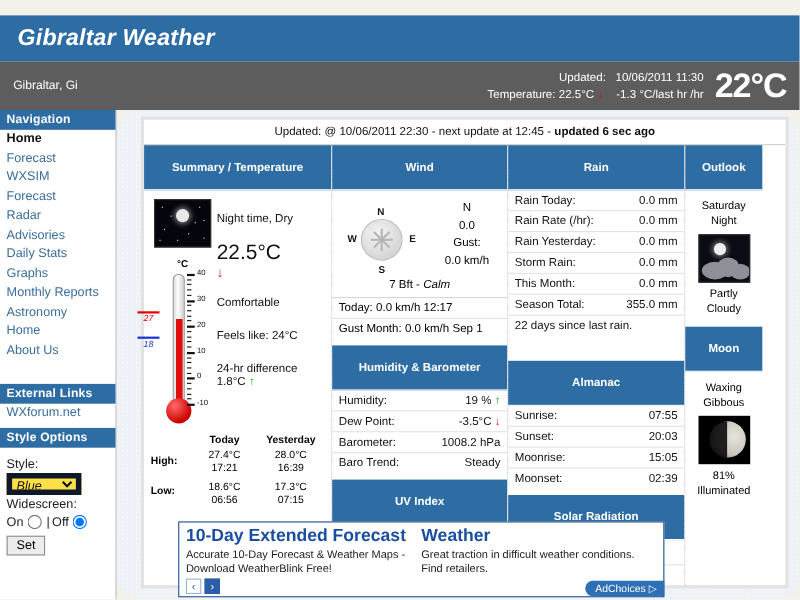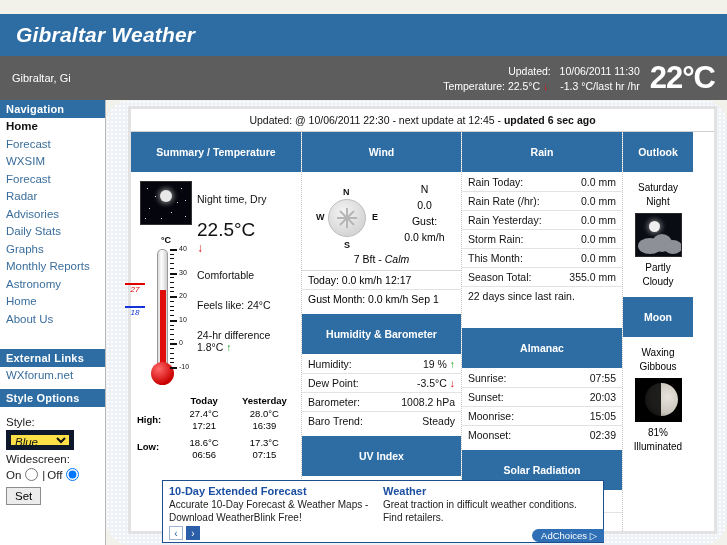--- a/index.html
+++ b/index.html
@@ -195,21 +195,21 @@
   }
   .moon-img .shadow {
     position: absolute; left: 6px; top: 5px; width: 20px; height: 33px;
     border-radius: 33px 0 0 33px; background: #000; opacity: .86;
   }
 
   
   .adwrap { position: absolute; left: 56px; bottom: 2px; width: 442px; }
   .adbox { background: #fff; border: 1px solid #1d4f8f; padding: 4px 6px 2px 6px; display: flex; }
   .adcell { width: 50%; padding-right: 6px; }
-  .adtitle { color: #1b4ea0; font-weight: bold; font-size: 11px; }
+  .adtitle { color: #1b4ea0; font-weight: bold; font-size: 16px; }
   .adtext { color: #222; font-size: 10px; line-height: 13px; padding-top: 1px; }
   .adnav { display: flex; gap: 3px; padding-top: 2px; }
   .adnav span {
     display: inline-block; width: 14px; height: 14px; border: 1px solid #9db4d4;
     color: #2b5ea8; font-size: 10px; text-align: center; line-height: 13px; background: #fff;
     cursor: pointer;
   }
   .adnav span.active { background: #2b5ea8; color: #fff; border-color: #2b5ea8; }
   .adchoices {
     position: absolute; right: 0; bottom: 1px; background: #2f6fb5; color: #fff;

